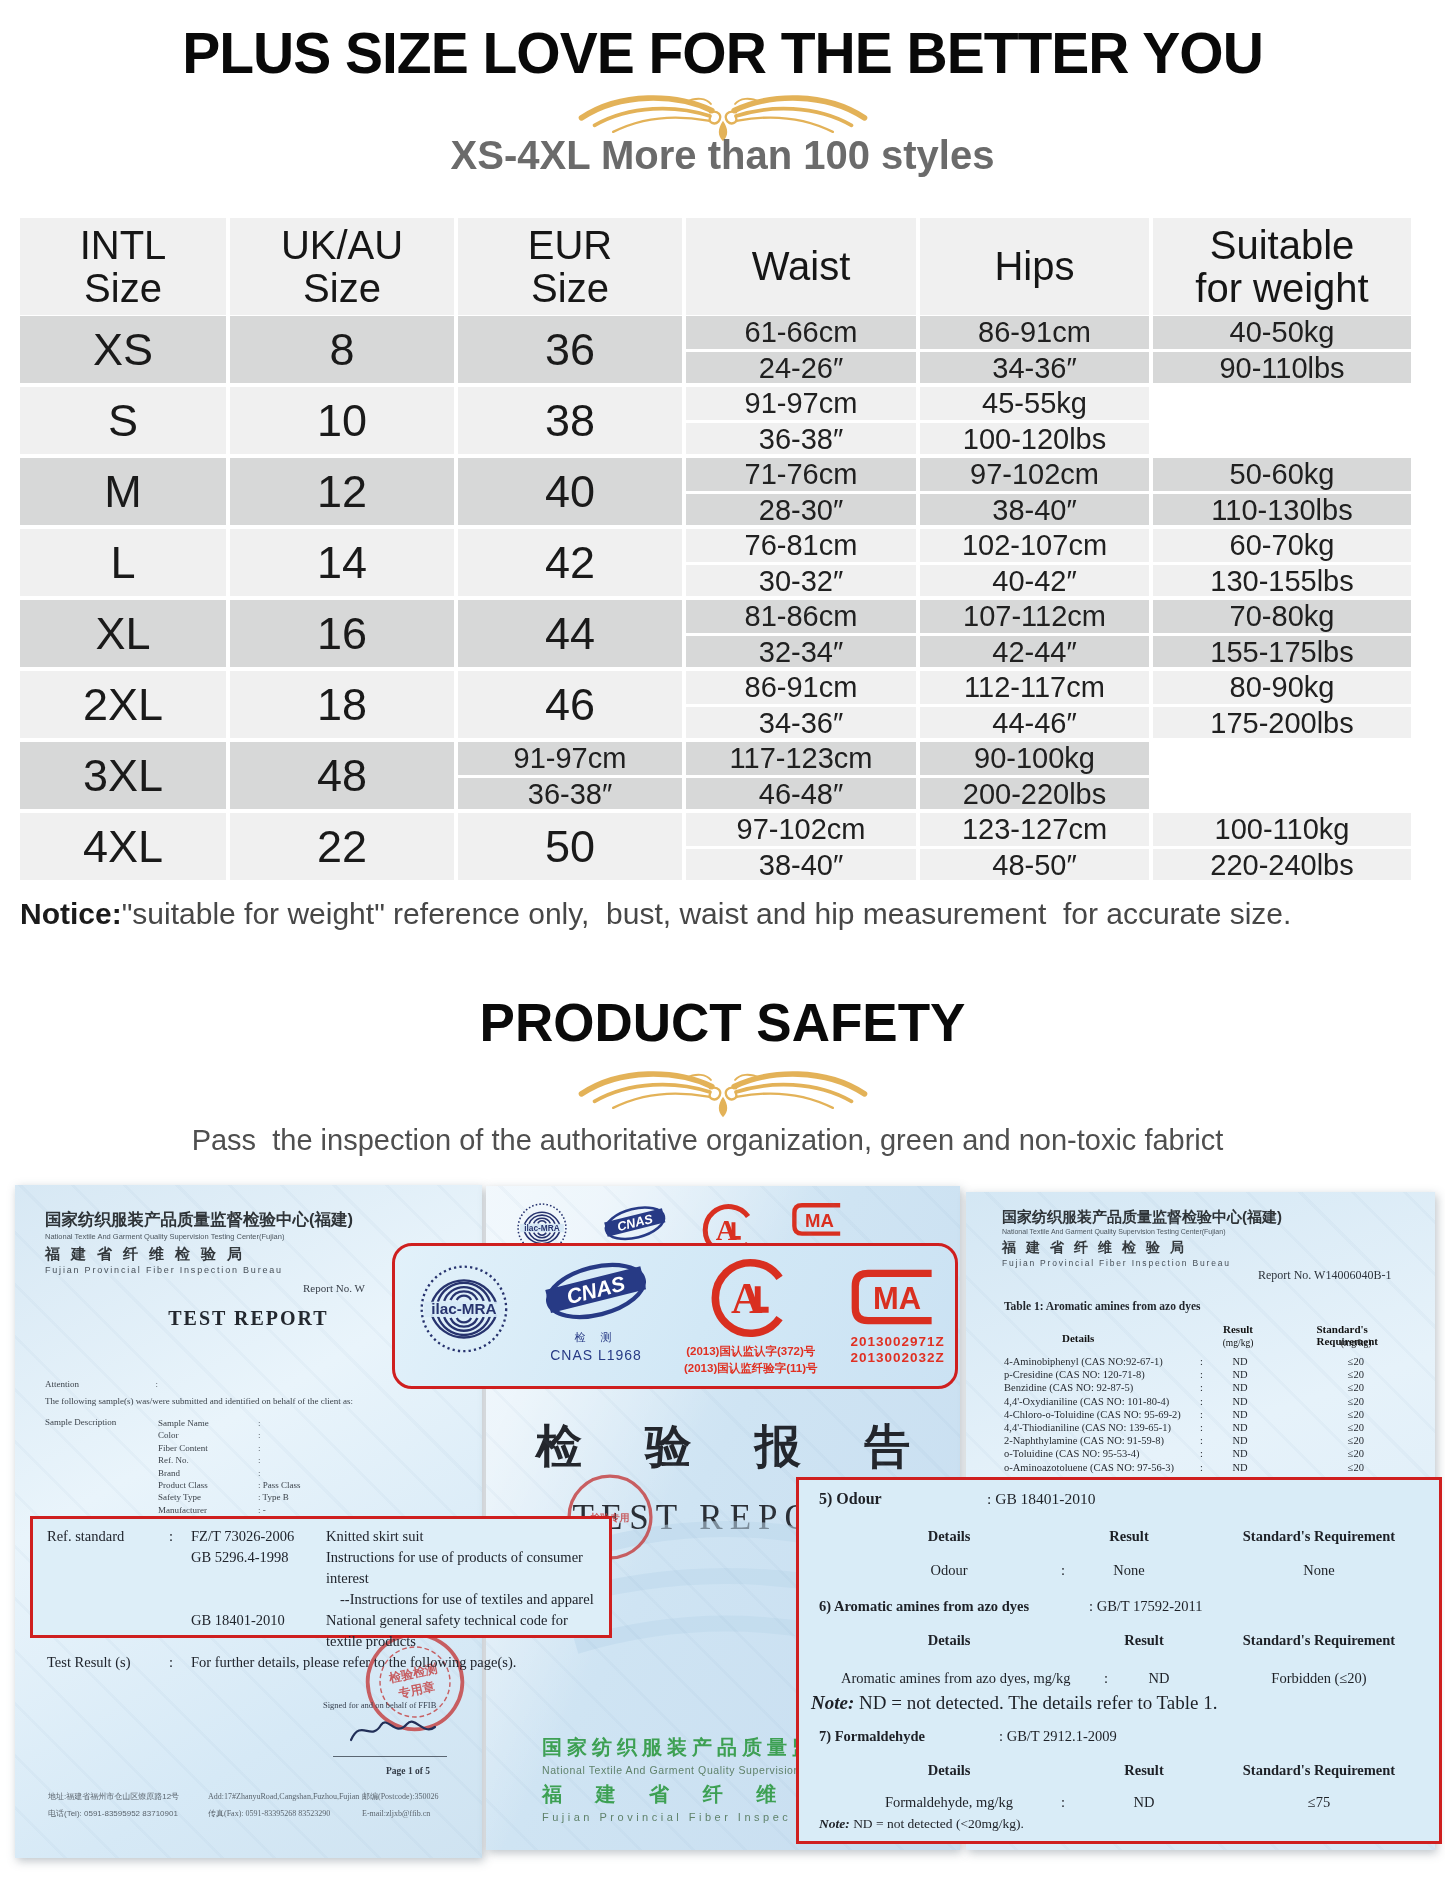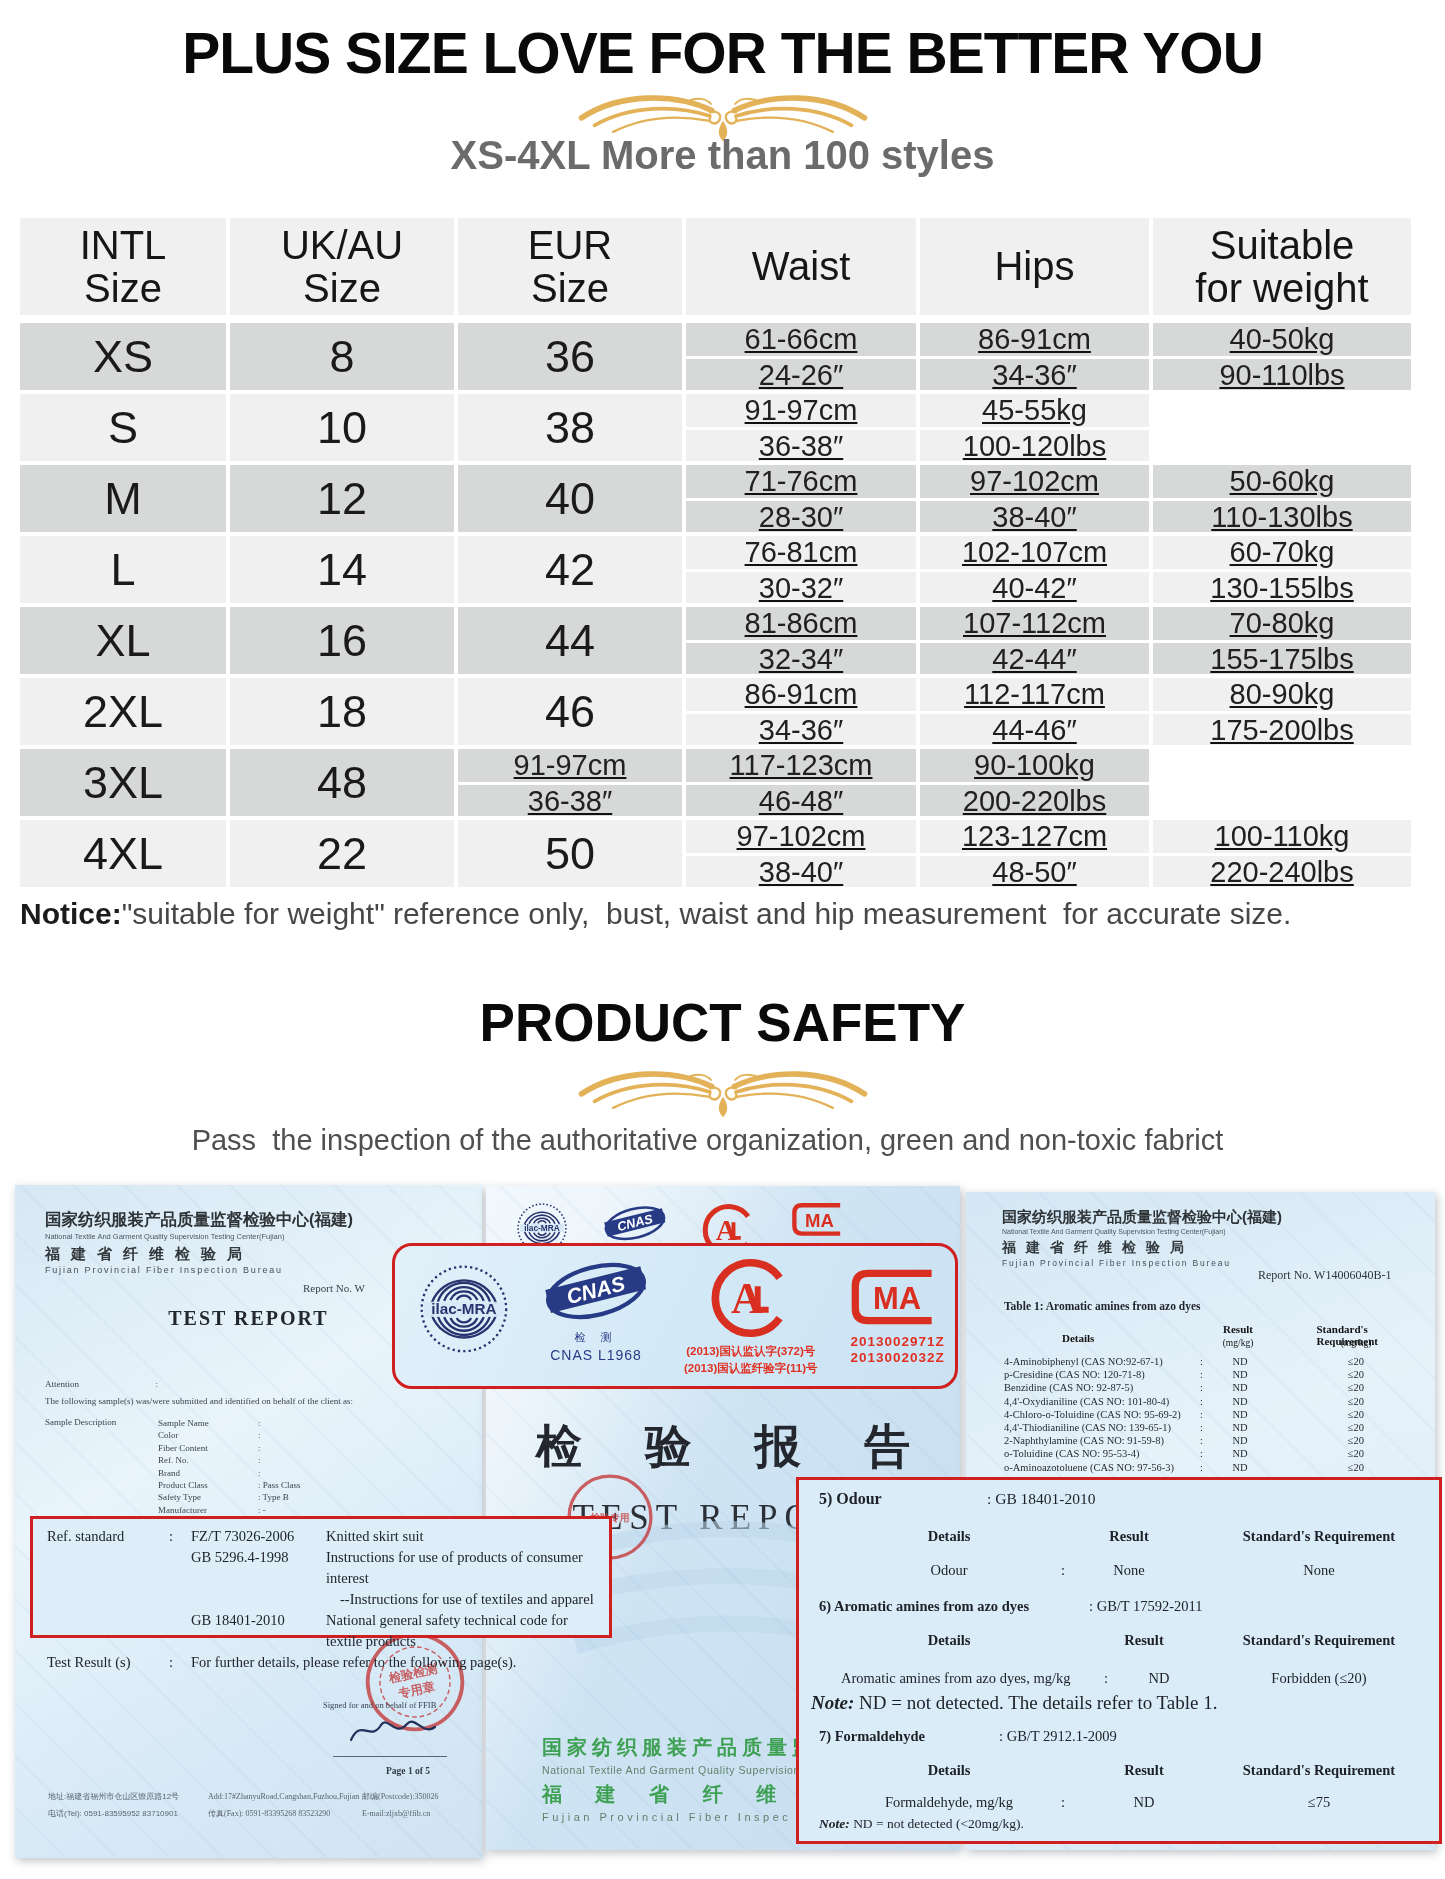--- a/index.html
+++ b/index.html
@@ -9,30 +9,30 @@
   .center{text-align:center;}
   .serif{font-family:"Liberation Serif", serif;}
 
   
   #page-title{left:0;top:20px;width:1445px;font-size:57px;font-weight:700;letter-spacing:-1px;color:#090909;}
   .flourish{left:0;width:1445px;display:flex;justify-content:center;}
   #flourish-1{top:90px;}
   #page-subtitle{left:0;top:133px;width:1445px;font-size:40px;font-weight:700;color:#6b6b6b;}
 
   
-  #size-table{left:20px;top:218px;display:flex;flex-direction:column;gap:8px;}
+  #size-table{left:20px;top:218px;display:flex;flex-direction:column;gap:1px;}
   .t-hrow,.srow{display:grid;grid-template-columns:206px 224px 224px 230px 229px 258px;column-gap:4px;}
   .hcell{background:#f0f0f0;height:97px;display:flex;flex-direction:column;justify-content:center;align-items:center;
          font-size:40px;color:#161616;line-height:1.07;}
   .t-body{display:flex;flex-direction:column;gap:4px;}
   .srow .cell{height:67px;}
   .srow:nth-of-type(odd) .cell{background:#d7d8d8;}
   .srow:nth-of-type(even) .cell{background:#f0f0f0;}
   .big{display:flex;align-items:center;justify-content:center;font-size:45px;color:#1a1a1a;}
-  .dual{display:flex;flex-direction:column;text-decoration:underline;}
+  .dual{display:flex;flex-direction:column;}
   .dual .half{flex:1;display:flex;align-items:center;justify-content:center;font-size:29px;color:#202020;}
   .dual .half + .half{border-top:3px solid #fff;}
 
   #notice{left:20px;top:897px;width:1410px;font-size:30px;color:#474747;white-space:pre-wrap;}
   #notice b{color:#1b1b1b;}
 
   
   #safety-title{left:0;top:992px;width:1445px;font-size:53px;font-weight:700;color:#0a0a0a;}
   #flourish-2{top:1066px;}
   #safety-subtitle{left:0;top:1124px;width:1415px;font-size:29px;color:#4f4f4f;white-space:pre;}

